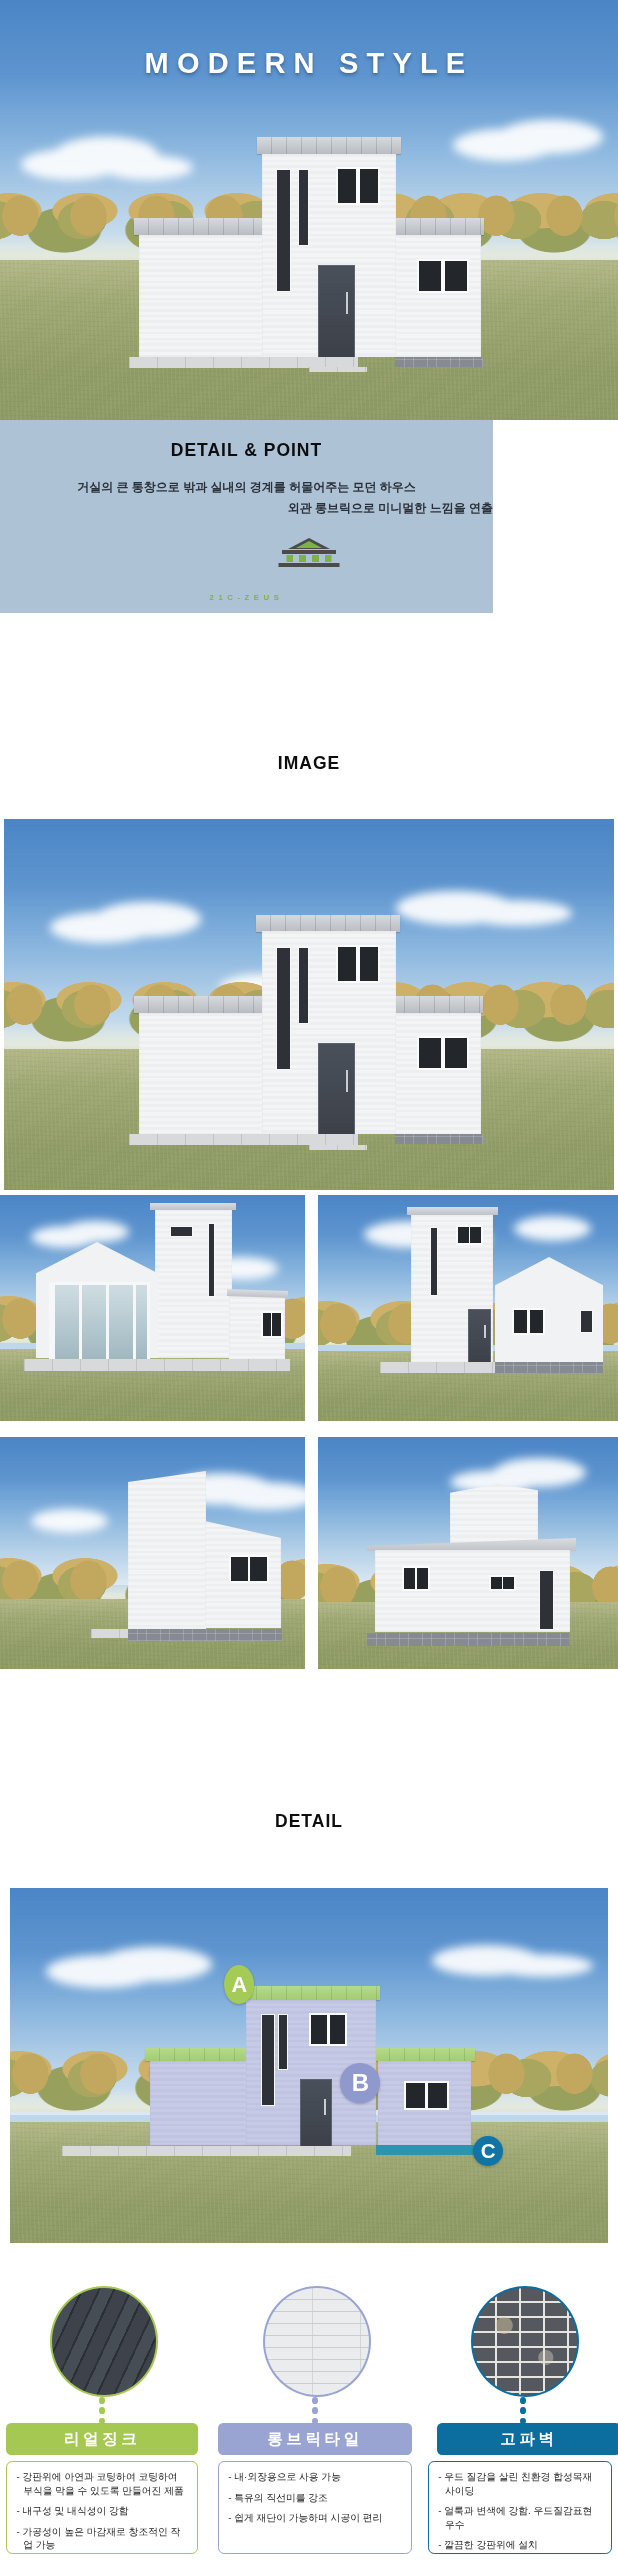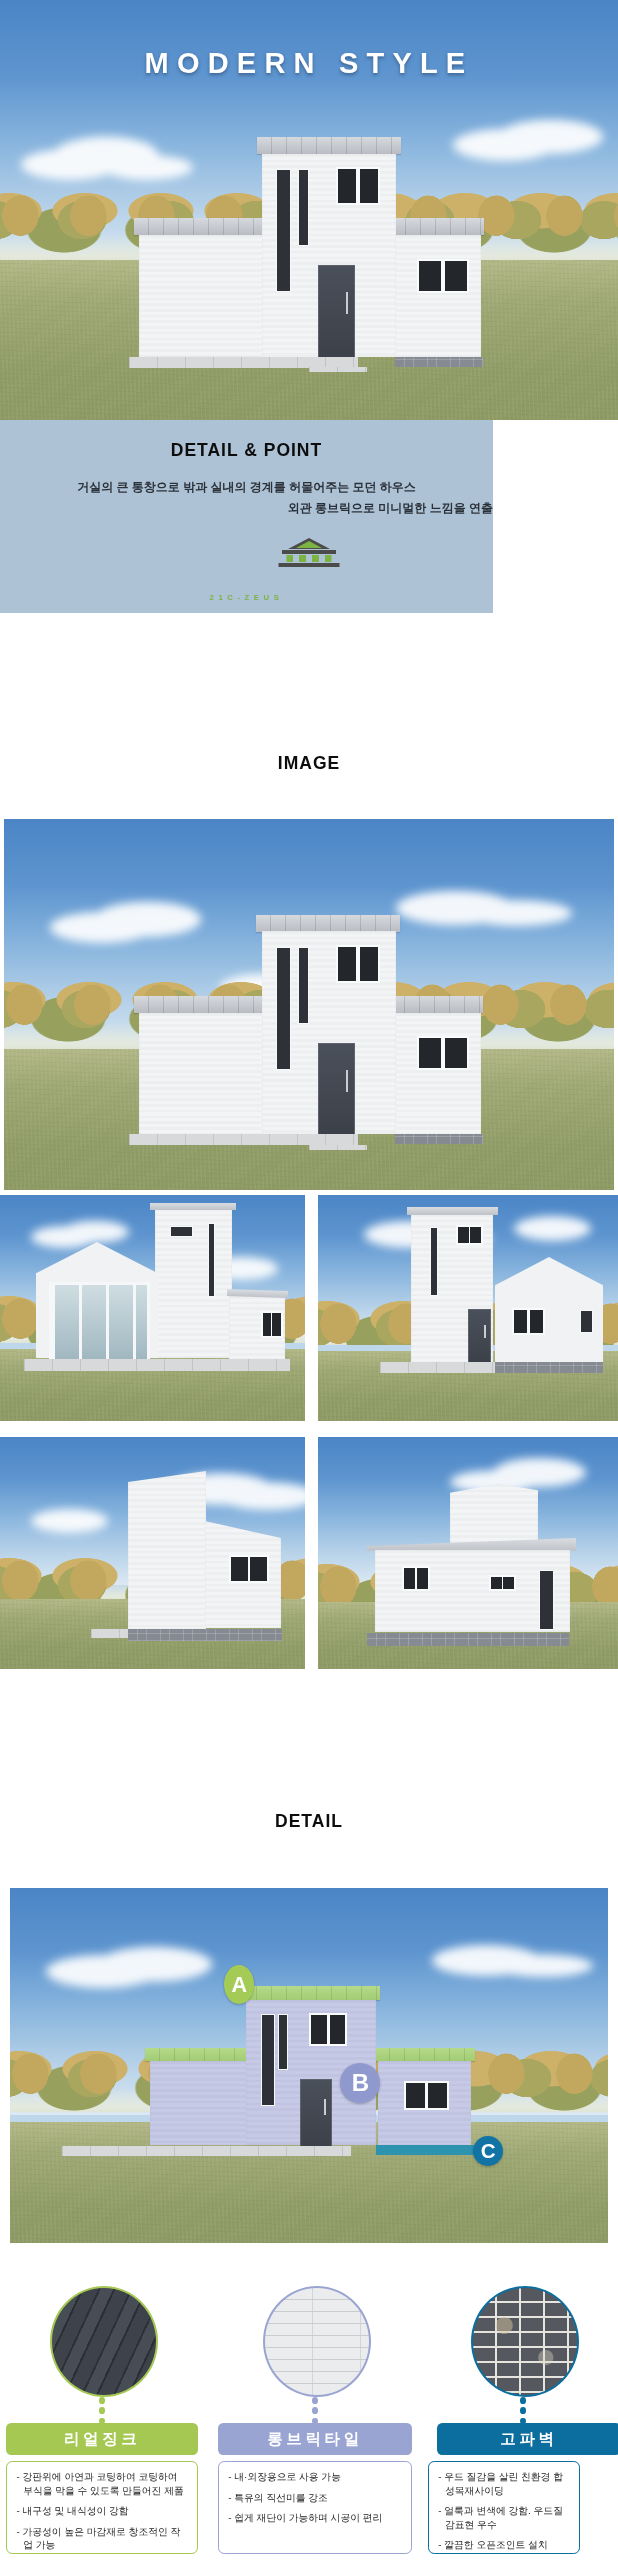--- a/index.html
+++ b/index.html
@@ -336,20 +336,20 @@
 
   <div class="mcirc tex-obrick" style="left:471px;top:2286px;width:104px;height:107px;border:2.6px solid #0c6e9e;"></div>
   <div class="mdots" style="left:520px;top:2397px;">
     <i style="background:#0c6e9e;"></i>
       <i style="background:#0c6e9e;"></i>
       <i style="background:#0c6e9e;"></i>
     </div>
   <div class="mhead" style="left:428px;top:2423px;width:184px;height:32px;background:#0c6e9e;margin-left:9px;">
     <span>고파벽</span>
     </div>
-  <div class="mbox" style="left:428px;top:2461px;width:152px;height:93px;border:1px solid #0c6e9e;">
+  <div class="mbox" style="left:428px;top:2461px;width:184px;height:93px;border:1px solid #0c6e9e;">
     <p>- 우드 질감을 살린 친환경 합성목재사이딩</p>
     <p>- 얼룩과 변색에 강함. 우드질감표현 우수</p>
-    <p>- 깔끔한 오픈조인트 설치</p>
+    <p>- 깔끔한 강판위에 설치</p>
   </div>
 
 </div>
 
 
 </body></html>

